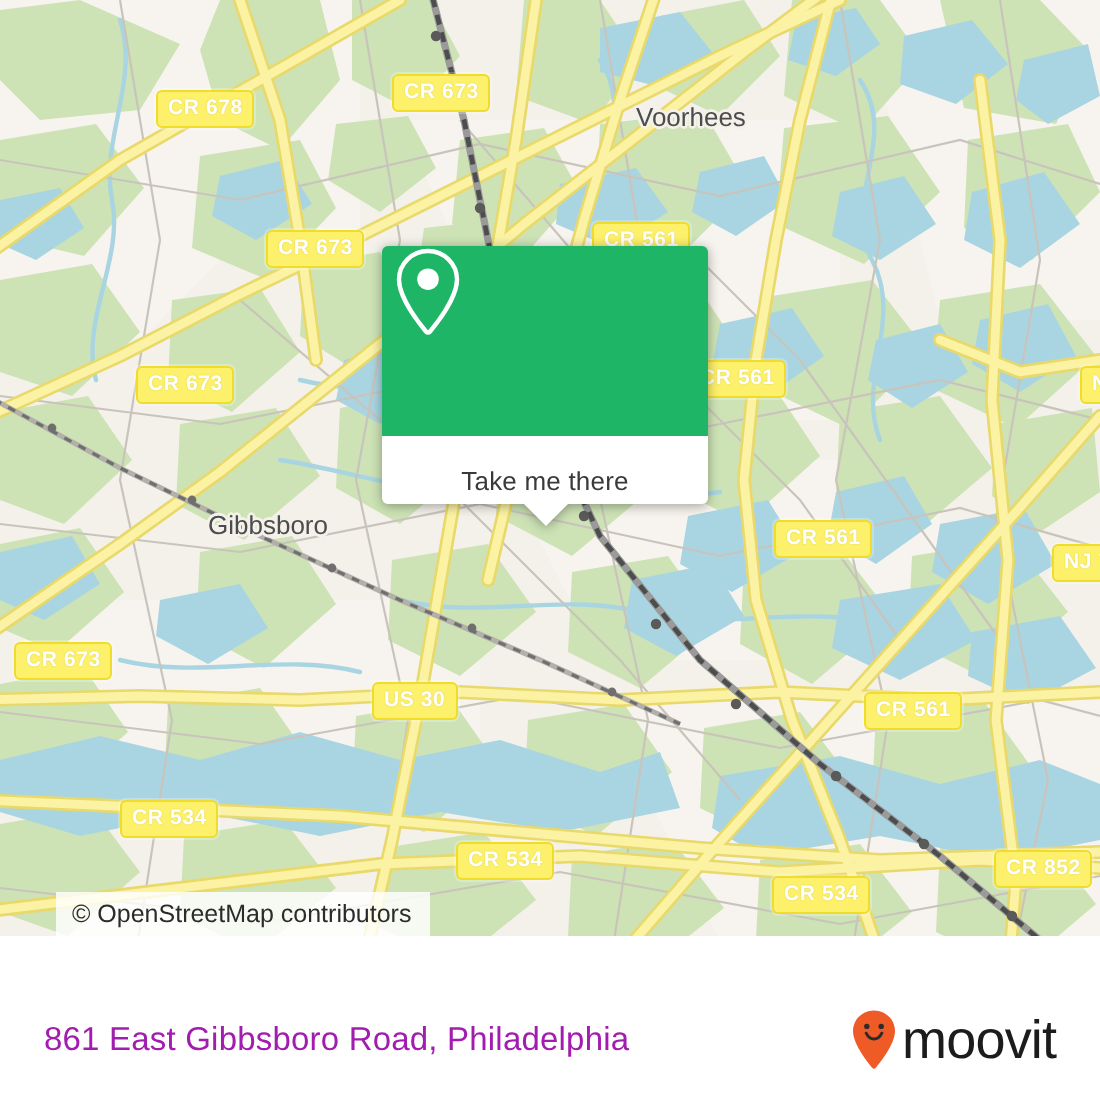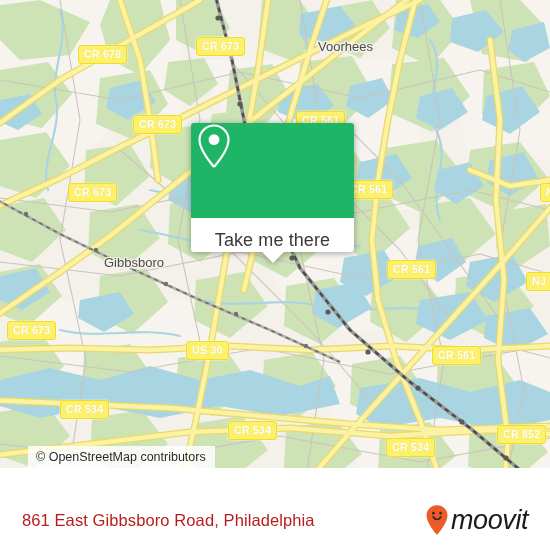--- a/index.html
+++ b/index.html
@@ -60,21 +60,21 @@
   }
   .popup-pin{width:46px;height:48px;display:block;}
   .popup-bottom{
     background:#fff;
     height:34px;
     border-radius:0 0 3px 3px;
     display:flex;align-items:center;justify-content:center;
     position:relative;
   }
   .popup-bottom span{
-    font-size:18px;color:#3a3a3a;letter-spacing:.1px;margin-top:10px;
+    font-size:13px;color:#3a3a3a;letter-spacing:.1px;margin-top:10px;
   }
   .popup-tail{
     position:absolute;
     left:50%;bottom:-11px;margin-left:-11px;
     width:0;height:0;
     border-left:11px solid transparent;
     border-right:11px solid transparent;
     border-top:11px solid #ffffff;
   }
 
@@ -96,23 +96,23 @@
     background:#ffffff;
     overflow:hidden;
   }
   .footer-inner{
     position:relative;z-index:3;
     height:60px;display:flex;align-items:center;
     padding:0 14px 0 22px;
     box-sizing:border-box;
   }
   .addr{
-    font-size:16.5px;color:#b91c1c;letter-spacing:.1px;white-space:nowrap;
-  }
-  .brand{margin-left:auto;display:flex;align-items:center;font-style:italic;}
+    font-size:16.5px;color:#a21caf;letter-spacing:.1px;white-space:nowrap;
+  }
+  .brand{margin-left:auto;display:flex;align-items:center;}
   .brand svg{display:block;}
 </style>
 </head>
 <body>
 
 <div id="app">
 
   <div class="map">
 
     <svg id="map-art" width="550" height="490" viewBox="0 0 550 490">
@@ -312,21 +312,21 @@
         <div class="shield" style="left: 7px; top: 321px;">CR 673</div>
         <div class="shield" style="left: 186px; top: 341px;">US 30</div>
         <div class="shield" style="left: 432px; top: 346px;">CR 561</div>
         <div class="shield" style="left: 60px; top: 400px;">CR 534</div>
         <div class="shield" style="left: 228px; top: 421px;">CR 534</div>
         <div class="shield" style="left: 386px; top: 438px;">CR 534</div>
         <div class="shield" style="left: 497px; top: 425px;">CR 852</div>
       </div>
 
     <div id="place-layer">
-        <div class="place" style="left: 318px; top: 39px;">Voorhees</div>
+        <div class="place" style="left: 318px; top: 51px;">Voorhees</div>
         <div class="place" style="left: 104px; top: 255px;">Gibbsboro</div>
       </div>
 
     <div class="popup">
       <div class="popup-top">
         <svg class="popup-pin" viewBox="0 0 40 48">
           <path d="M20 2.5c-8 0-14.5 6.4-14.5 14.3 0 9.9 12.2 24.4 13.6 26.1a1.2 1.2 0 0 0 1.8 0c1.4-1.7 13.6-16.2 13.6-26.1C34.5 8.9 28 2.5 20 2.5z" fill="none" stroke="#ffffff" stroke-width="2.2"></path>
           <circle cx="20" cy="16.6" r="5.4" fill="#ffffff"></circle>
         </svg>
       </div>

